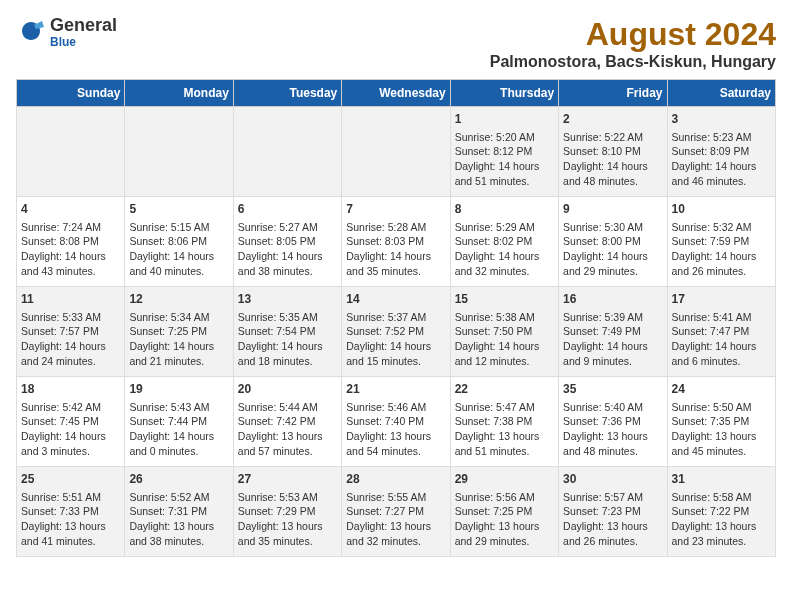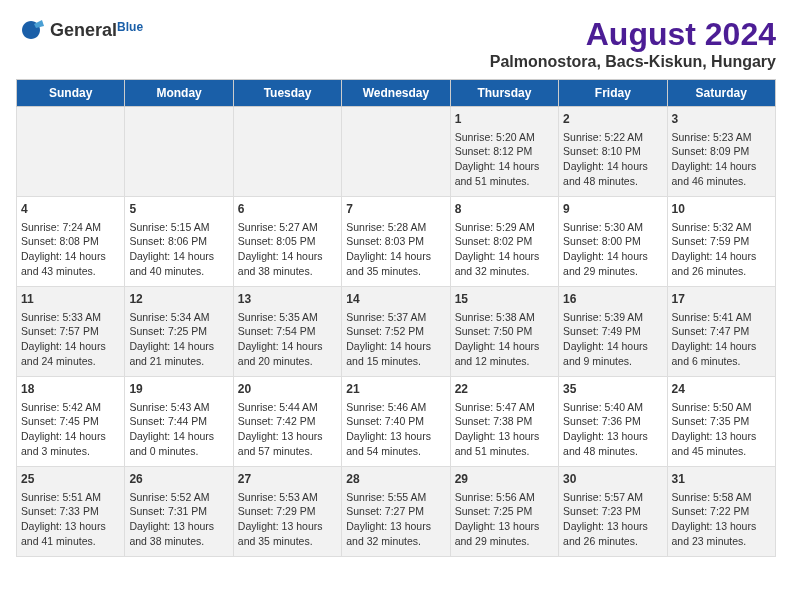--- a/index.html
+++ b/index.html
@@ -15,53 +15,53 @@
       justify-content: space-between;
       align-items: flex-start;
       margin-bottom: 8px;
     }
     .logo {
       display: flex;
       align-items: center;
     }
     .logo-text {
       display: flex;
-      flex-direction: row;
+      flex-direction: column;
       line-height: 1.1;
     }
     .logo-icon {
       width: 30px;
       height: 30px;
       margin-right: 4px;
     }
     .title-block {
       text-align: right;
     }
     .main-title {
       font-size: 32px;
       font-weight: bold;
-      color: #4c1d95;
+      color: #a16207;
     }
     .subtitle {
       font-size: 16px;
       font-weight: bold;
       color: #333;
     }
     table {
       width: 100%;
       border-collapse: collapse;
       font-size: 11px;
     }
     thead tr {
       background-color: #1a5fa8;
       color: #fff;
     }
     thead th {
       padding: 6px 4px;
-      text-align: center;
+      text-align: right;
       font-size: 12px;
       font-weight: bold;
       border: 1px solid #ccc;
     }
     tbody tr {
       vertical-align: top;
     }
     tbody tr:nth-child(odd) {
       background-color: #f2f2f2;
     }
@@ -239,21 +239,21 @@
             <div>Daylight: 14 hours</div>
             <div>and 21 minutes.</div>
           </div>
         </td>
         <td>
           <div class="cell-content">
             <div class="day-num">13</div>
             <div>Sunrise: 5:35 AM</div>
             <div>Sunset: 7:54 PM</div>
             <div>Daylight: 14 hours</div>
-            <div>and 20 minutes.</div>
+            <div>and 18 minutes.</div>
           </div>
         </td>
         <td>
           <div class="cell-content">
             <div class="day-num">14</div>
             <div>Sunrise: 5:37 AM</div>
             <div>Sunset: 7:52 PM</div>
             <div>Daylight: 14 hours</div>
             <div>and 15 minutes.</div>
           </div>

